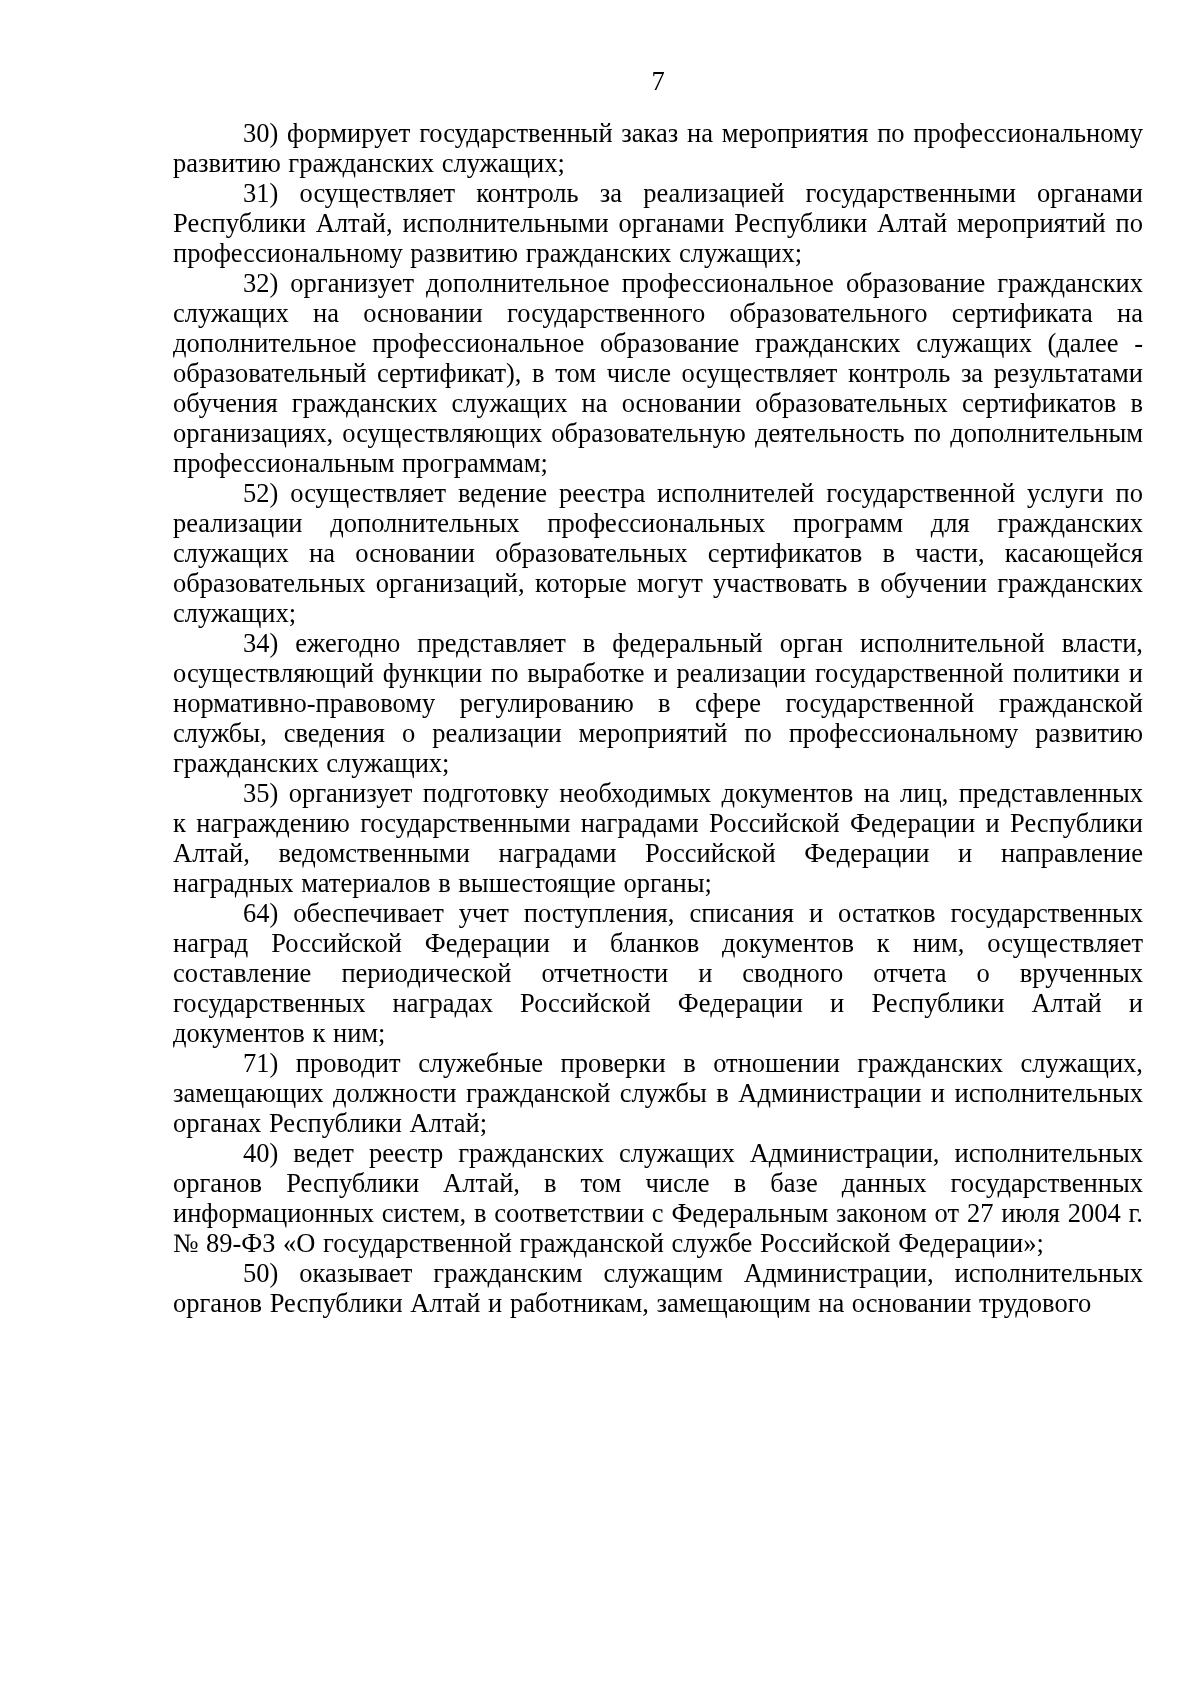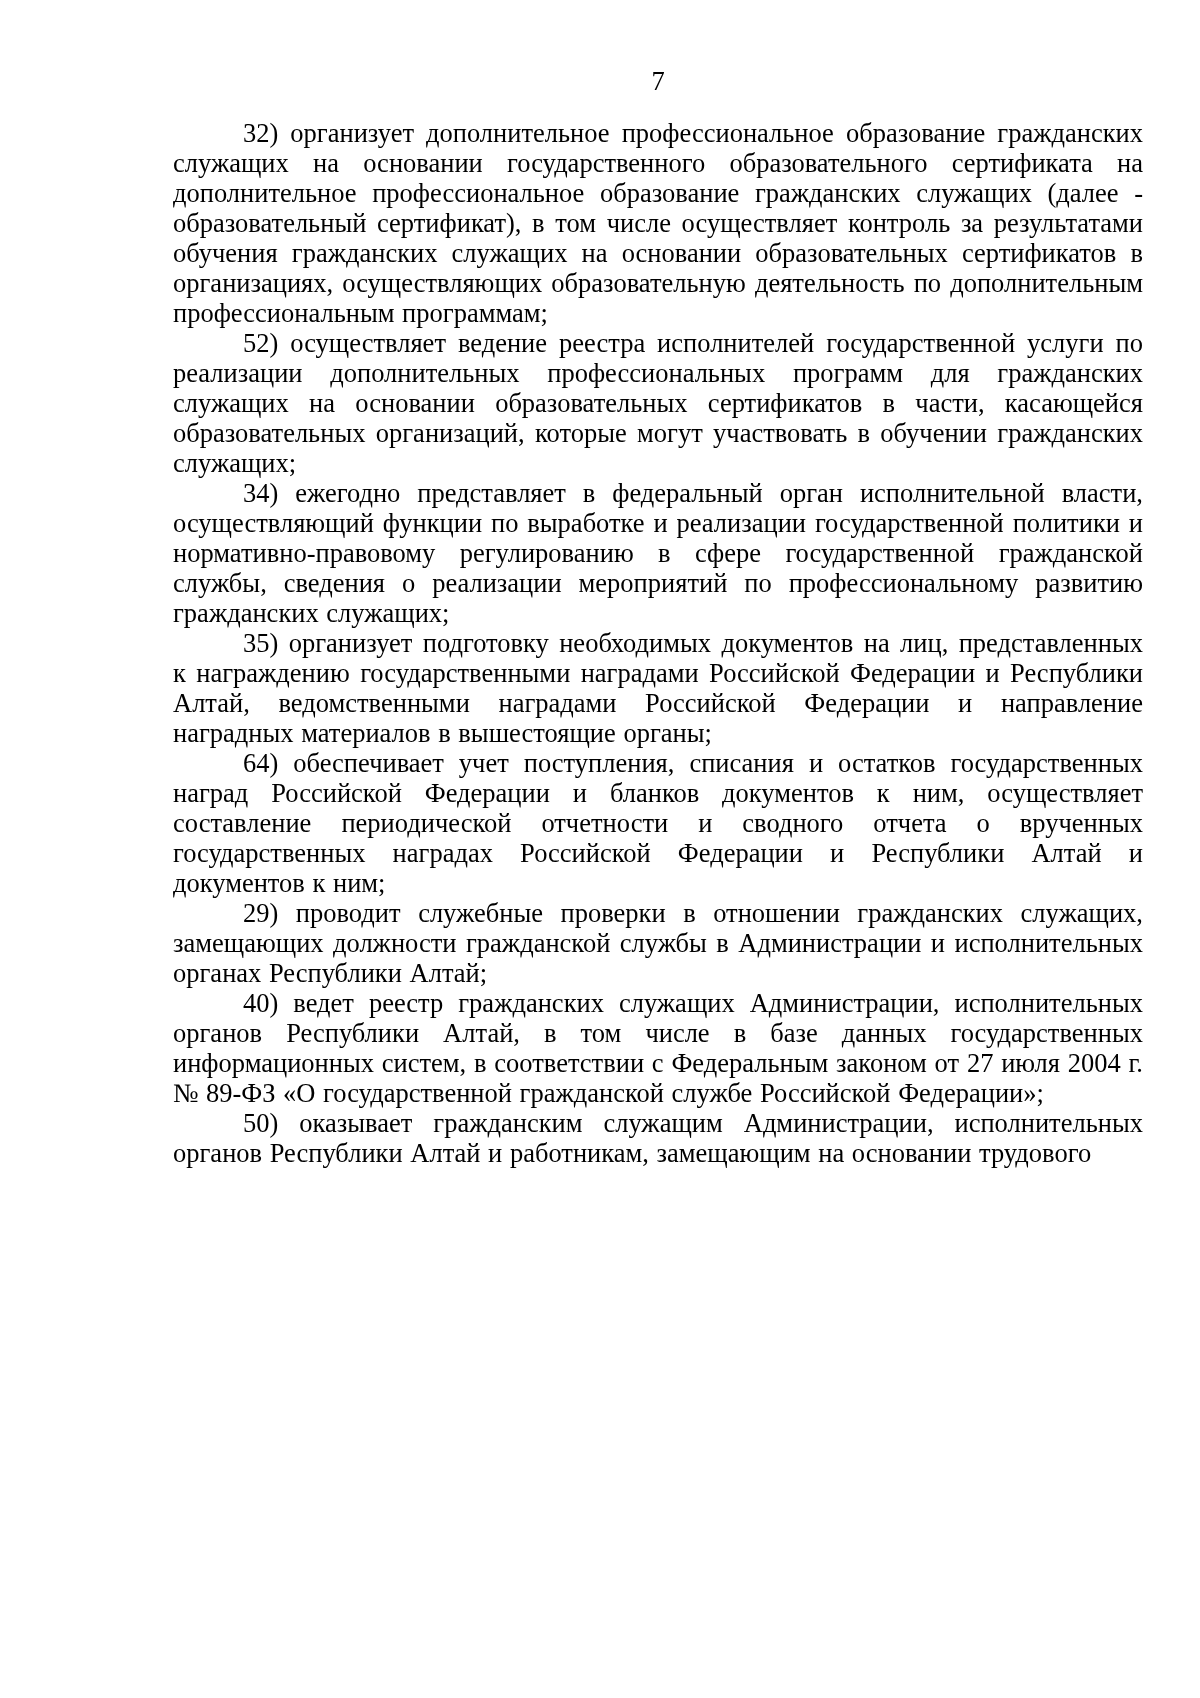--- a/index.html
+++ b/index.html
@@ -37,23 +37,25 @@
     word-spacing: 1px;
   }
 </style>
 </head>
 <body>
 
 <div class="page">
   <div class="text-column">
     <div class="page-number">7</div>
     <div>
+      <p class="para">30) формирует государственный заказ на мероприятия по профессиональному развитию гражданских служащих;</p>
+      <p class="para">31) осуществляет контроль за реализацией государственными органами Республики Алтай, исполнительными органами Республики Алтай мероприятий по профессиональному развитию гражданских служащих;</p>
       <p class="para">32) организует дополнительное профессиональное образование гражданских служащих на основании государственного образовательного сертификата на дополнительное профессиональное образование гражданских служащих (далее - образовательный сертификат), в том числе осуществляет контроль за результатами обучения гражданских служащих на основании образовательных сертификатов в организациях, осуществляющих образовательную деятельность по дополнительным профессиональным программам;</p>
       <p class="para">52) осуществляет ведение реестра исполнителей государственной услуги по реализации дополнительных профессиональных программ для гражданских служащих на основании образовательных сертификатов в части, касающейся образовательных организаций, которые могут участвовать в обучении гражданских служащих;</p>
       <p class="para">34) ежегодно представляет в федеральный орган исполнительной власти, осуществляющий функции по выработке и реализации государственной политики и нормативно-правовому регулированию в сфере государственной гражданской службы, сведения о реализации мероприятий по профессиональному развитию гражданских служащих;</p>
       <p class="para">35) организует подготовку необходимых документов на лиц, представленных к награждению государственными наградами Российской Федерации и Республики Алтай, ведомственными наградами Российской Федерации и направление наградных материалов в вышестоящие органы;</p>
       <p class="para">64) обеспечивает учет поступления, списания и остатков государственных наград Российской Федерации и бланков документов к ним, осуществляет составление периодической отчетности и сводного отчета о врученных государственных наградах Российской Федерации и Республики Алтай и документов к ним;</p>
-      <p class="para">29) проводит служебные проверки в отношении гражданских служащих, замещающих должности гражданской службы в Администрации и исполнительных органах Республики Алтай;</p>
+      <p class="para">71) проводит служебные проверки в отношении гражданских служащих, замещающих должности гражданской службы в Администрации и исполнительных органах Республики Алтай;</p>
       <p class="para">40) ведет реестр гражданских служащих Администрации, исполнительных органов Республики Алтай, в том числе в базе данных государственных информационных систем, в соответствии с Федеральным законом от 27 июля 2004 г. № 89-ФЗ «О государственной гражданской службе Российской Федерации»;</p>
       <p class="para">50) оказывает гражданским служащим Администрации, исполнительных органов Республики Алтай и работникам, замещающим на основании трудового</p>
     </div>
   </div>
 </div>
 
 </body></html>

